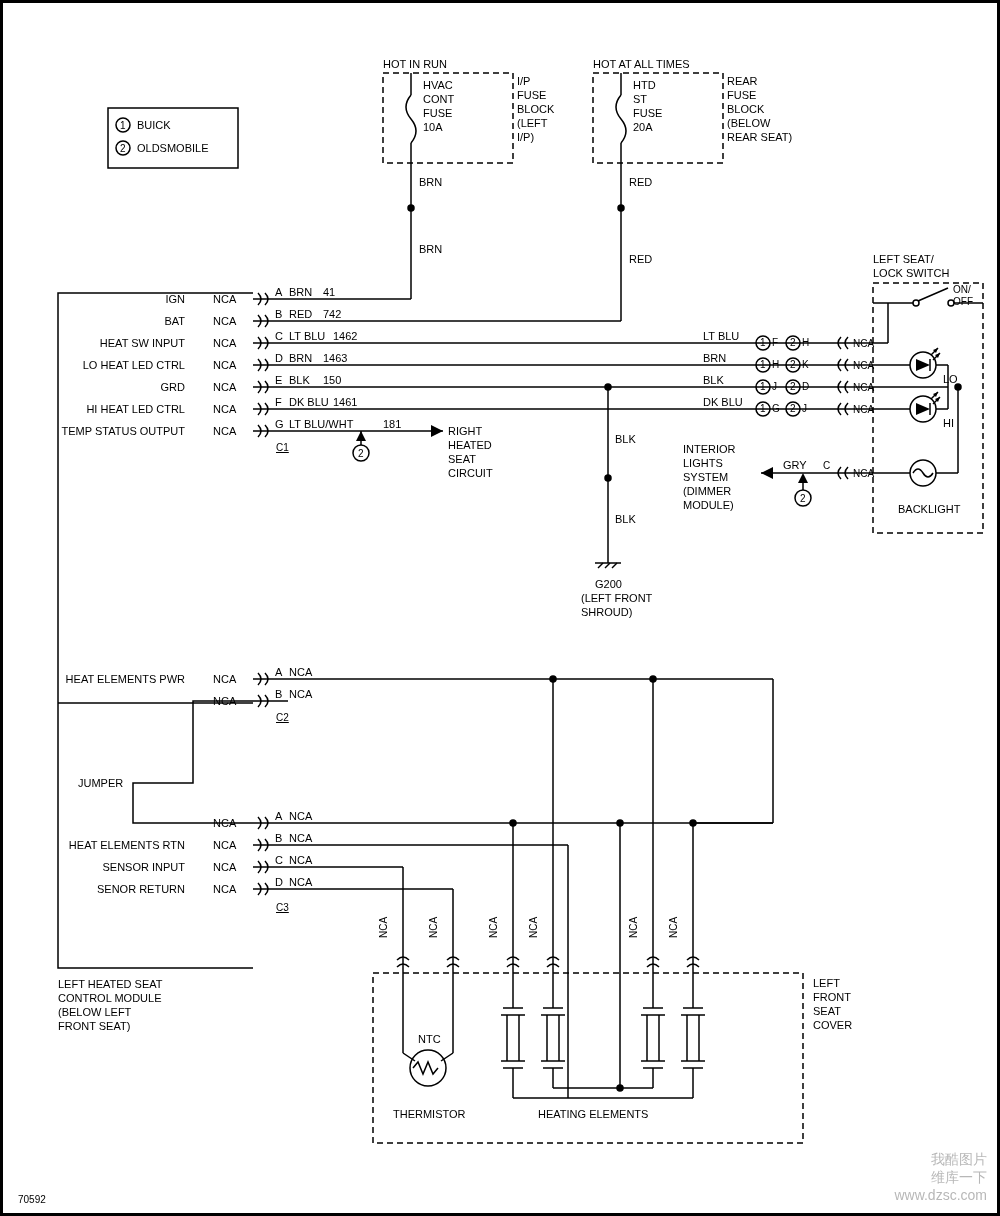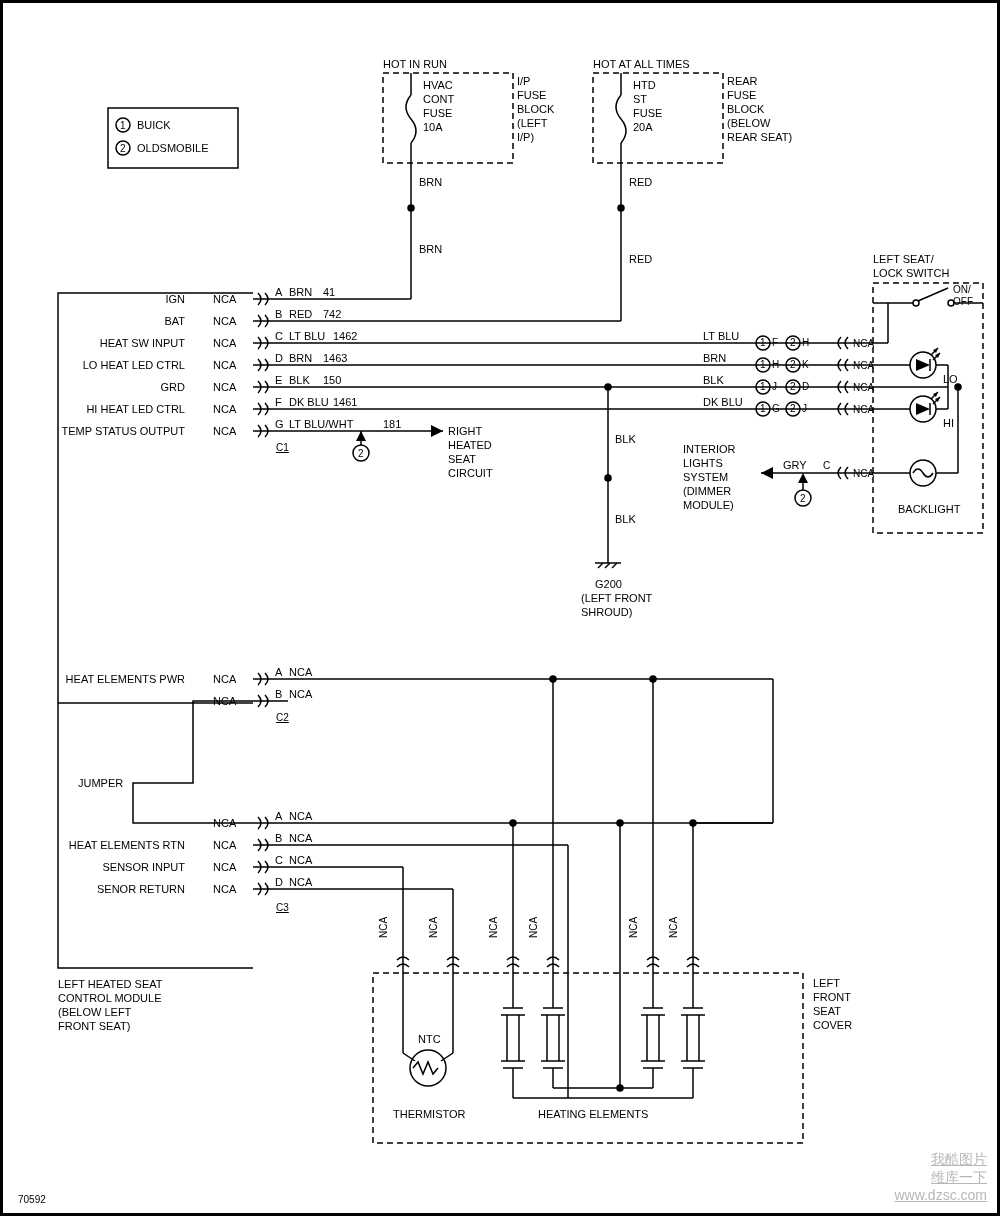--- a/index.html
+++ b/index.html
@@ -31,21 +31,20 @@
   .dashed { stroke-dasharray: 6,4; }
   .filled { fill: #000; }
   .watermark {
     position:absolute;
     right:10px;
     bottom:10px;
     font-size:14px;
     color:#888;
     opacity:0.6;
     text-align:right;
-    text-decoration:underline;
   }
 </style>
 </head>
 <body>
 
 <div class="page">
 <svg width="994" height="1210" viewBox="0 0 994 1210">
 
 <g>
   <rect x="105" y="105" width="130" height="60"></rect>

